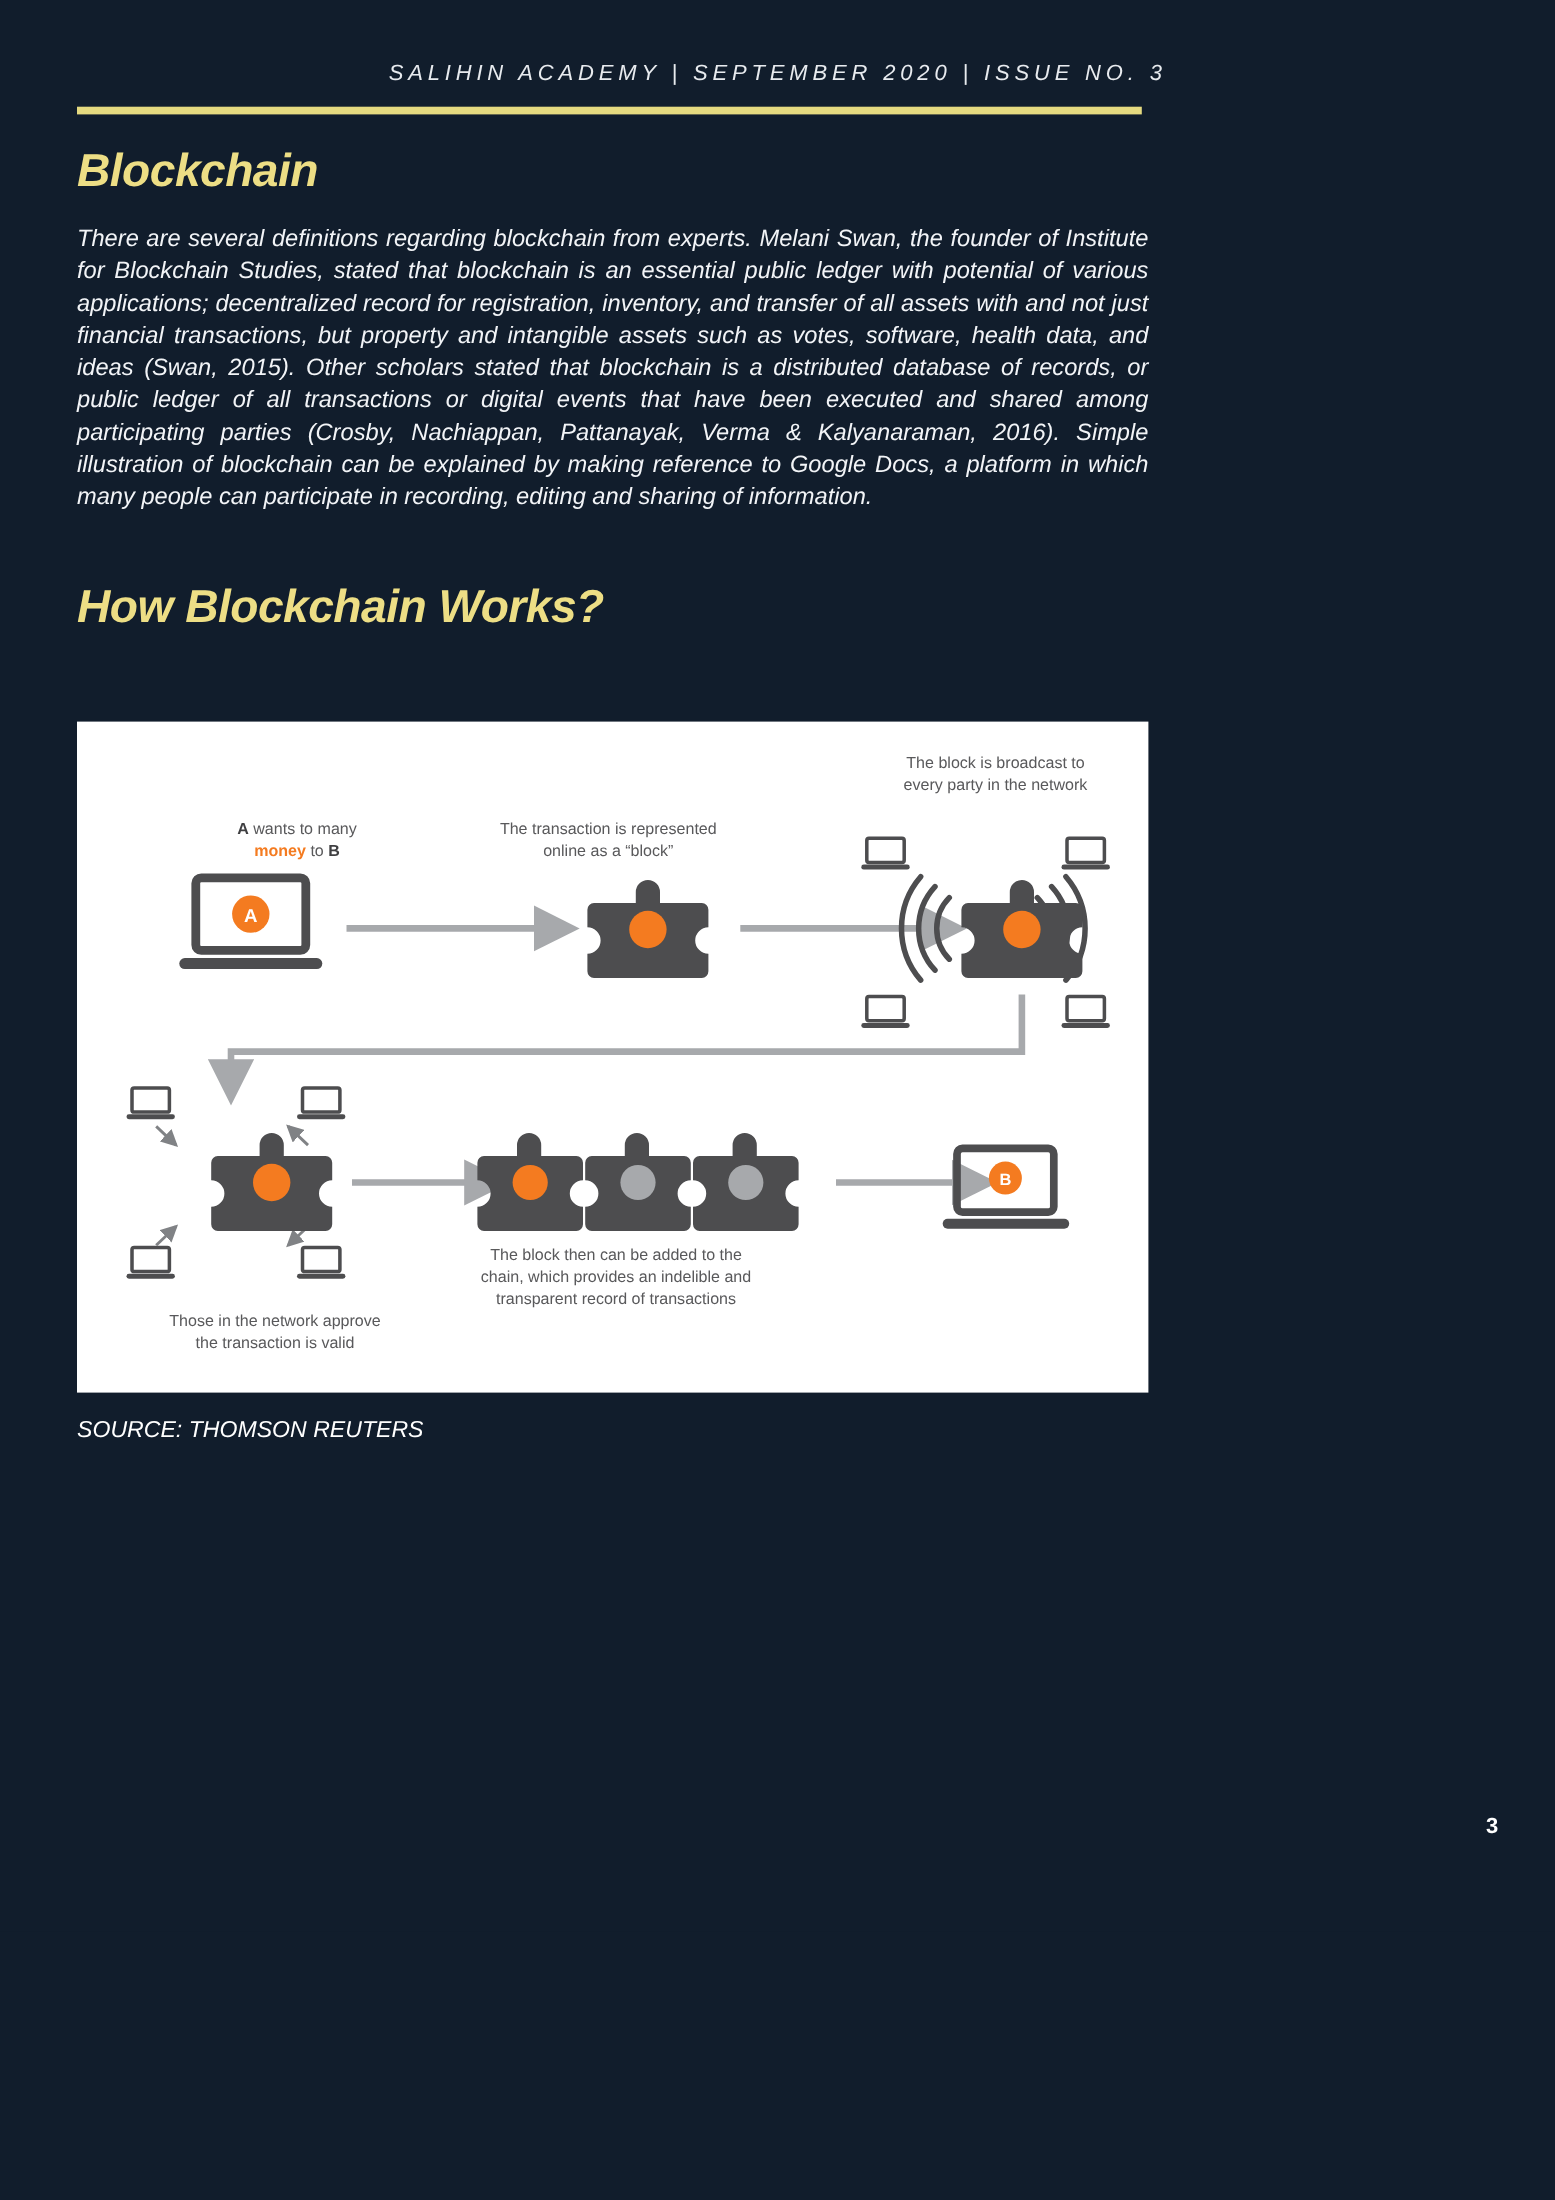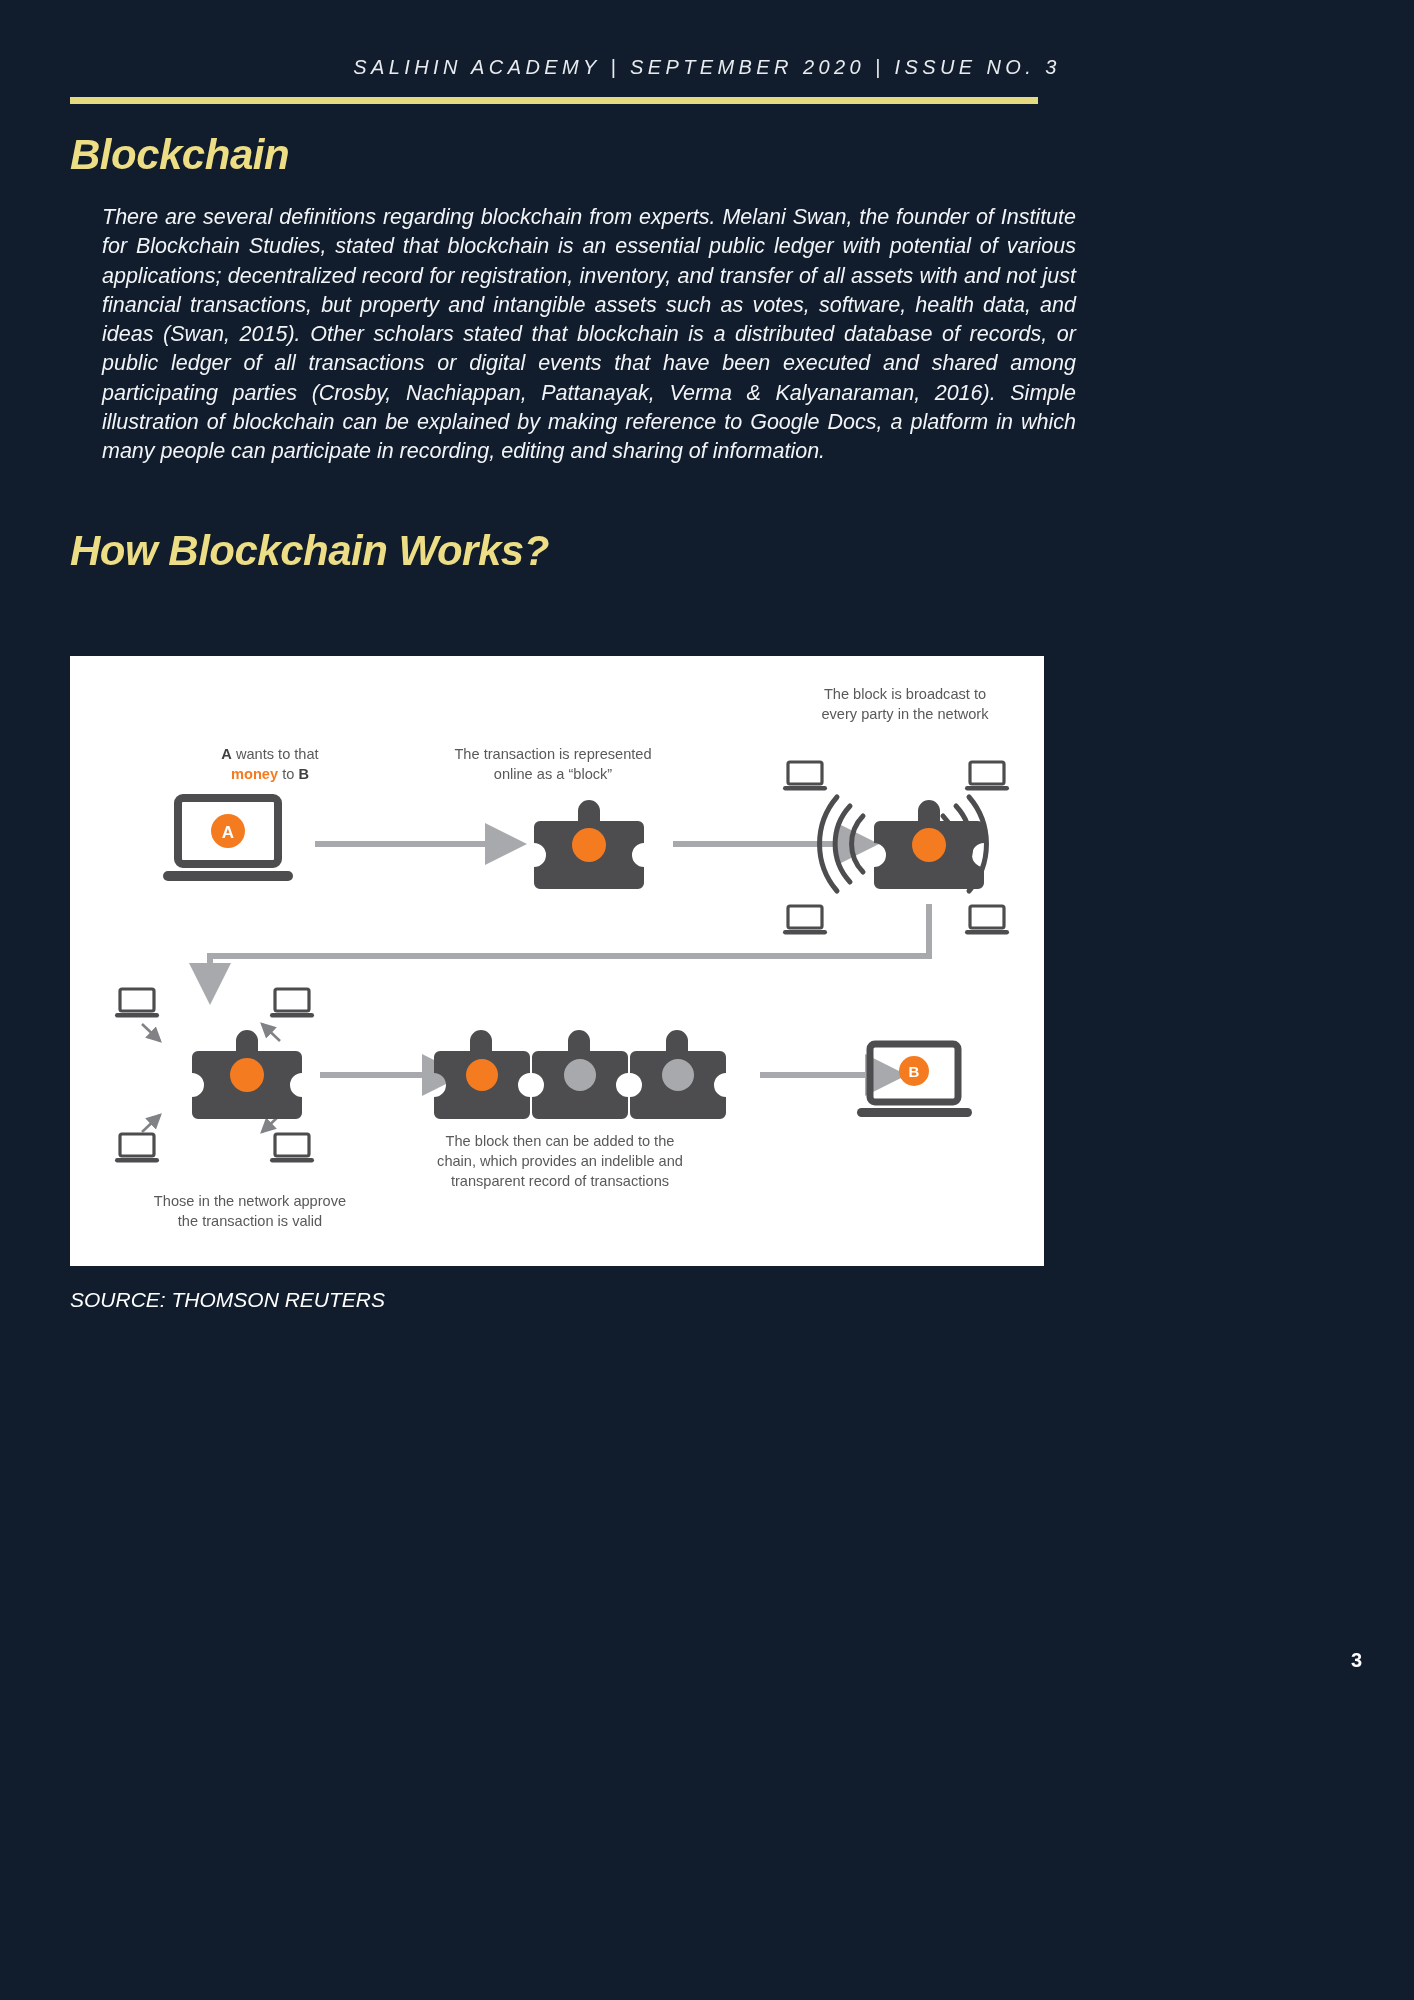--- a/index.html
+++ b/index.html
@@ -44,21 +44,20 @@
 
   
   .body-text {
     position: absolute; left: 70px; width: 974px;
     color: #f2f4f7;
     font-style: italic;
     font-size: 21.5px;
     line-height: 29.3px;
     text-align: justify;
     text-justify: inter-word;
-    margin-left: 32px;
   }
   #p-intro { top: 203px; }
   #p-example { top: 592px; text-align: left; }
 
   
   .figure {
     position: absolute; left: 70px; top: 656px;
     width: 974px; height: 610px;
     background: #ffffff;
   }
@@ -100,21 +99,21 @@
 
   <div class="h1" id="h-blockchain">Blockchain</div>
   <div class="body-text" id="p-intro">There are several definitions regarding blockchain from experts. Melani Swan, the founder of Institute for Blockchain Studies, stated that blockchain is an essential public ledger with potential of various applications; decentralized record for registration, inventory, and transfer of all assets with and not just financial transactions, but property and intangible assets such as votes, software, health data, and ideas (Swan, 2015). Other scholars stated that blockchain is a distributed database of records, or public ledger of all transactions or digital events that have been executed and shared among participating parties (Crosby, Nachiappan, Pattanayak, Verma &amp; Kalyanaraman, 2016). Simple illustration of blockchain can be explained by making reference to Google Docs, a platform in which many people can participate in recording, editing and sharing of information.</div>
 
   <div class="h1" id="h-works">How Blockchain Works?</div>
 
   <div class="figure">
     <div class="fig-inner">
 
       <div class="cap" style="left:60px; top:88px; width:280px;">
-        <div><b>A</b><span> wants to that</span></div>
+        <div><b>A</b><span> wants to many</span></div>
         <div><span class="money">money</span><span> to </span><b>B</b></div>
       </div>
 
       <div class="cap" style="left:318px; top:88px; width:330px;">
         <div>The transaction is represented</div>
         <div>online as a “block”</div>
       </div>
 
       <div class="cap" style="left:20px; top:535px; width:320px;">
         <div>Those in the network approve</div>

